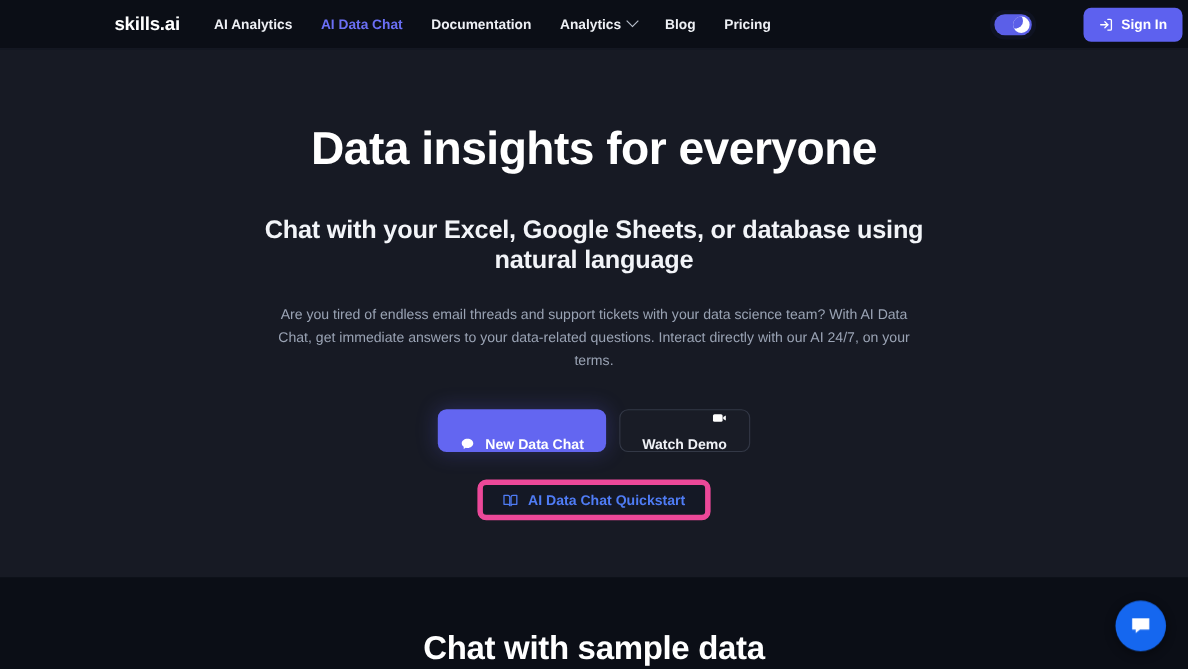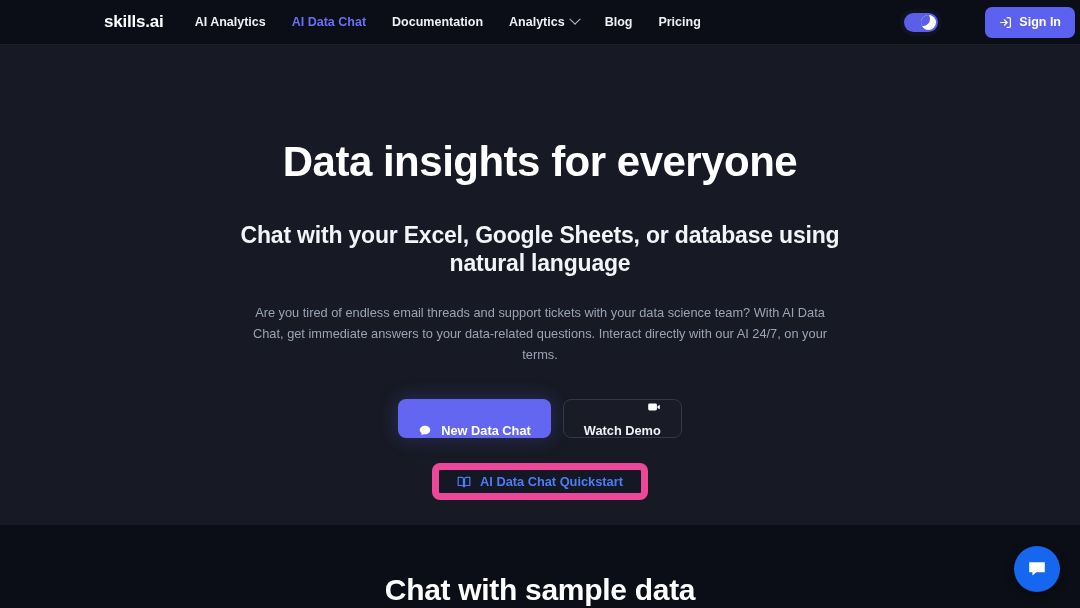--- a/index.html
+++ b/index.html
@@ -108,21 +108,21 @@
     gap: 7px;
     cursor: pointer;
     margin-left: 30px;
   }
 
   
   .hero {
     background: #171a24;
     height: 480px;
     box-sizing: border-box;
-    padding-top: 92px;
+    padding-top: 65px;
     text-align: center;
   }
   .hero h1 {
     margin: 0;
     font-size: 42px;
     line-height: 1.18;
     font-weight: 700;
     color: #ffffff;
     letter-spacing: -0.5px;
   }
@@ -174,21 +174,21 @@
   }
   .quick-row {
     margin-top: 25px;
     display: flex;
     justify-content: center;
   }
   .btn-quick {
     height: 37px;
     border-radius: 8px;
     background: #141825;
-    border: 7px solid #ec4899;
+    border: 5px solid #ec4899;
     color: #4f7cf5;
     font-size: 12.8px;
     font-weight: 700;
     font-family: inherit;
     display: inline-flex;
     align-items: center;
     gap: 9px;
     padding: 0 18px;
     cursor: pointer;
   }

